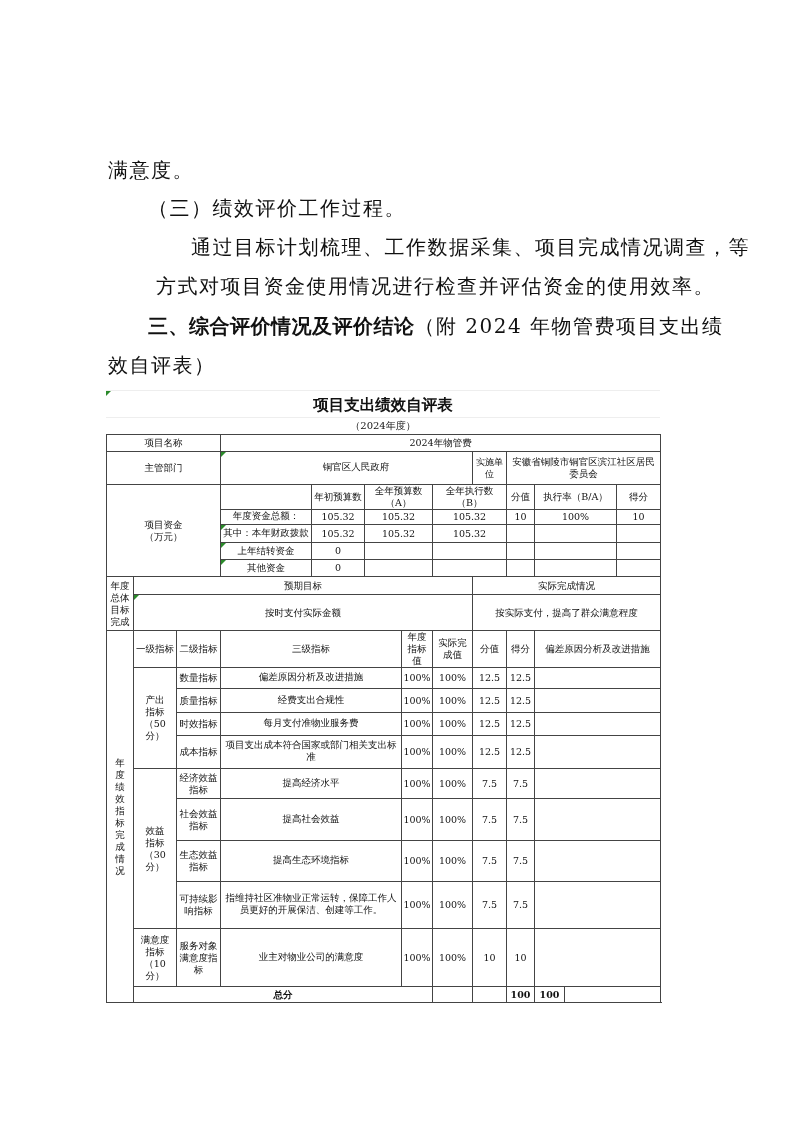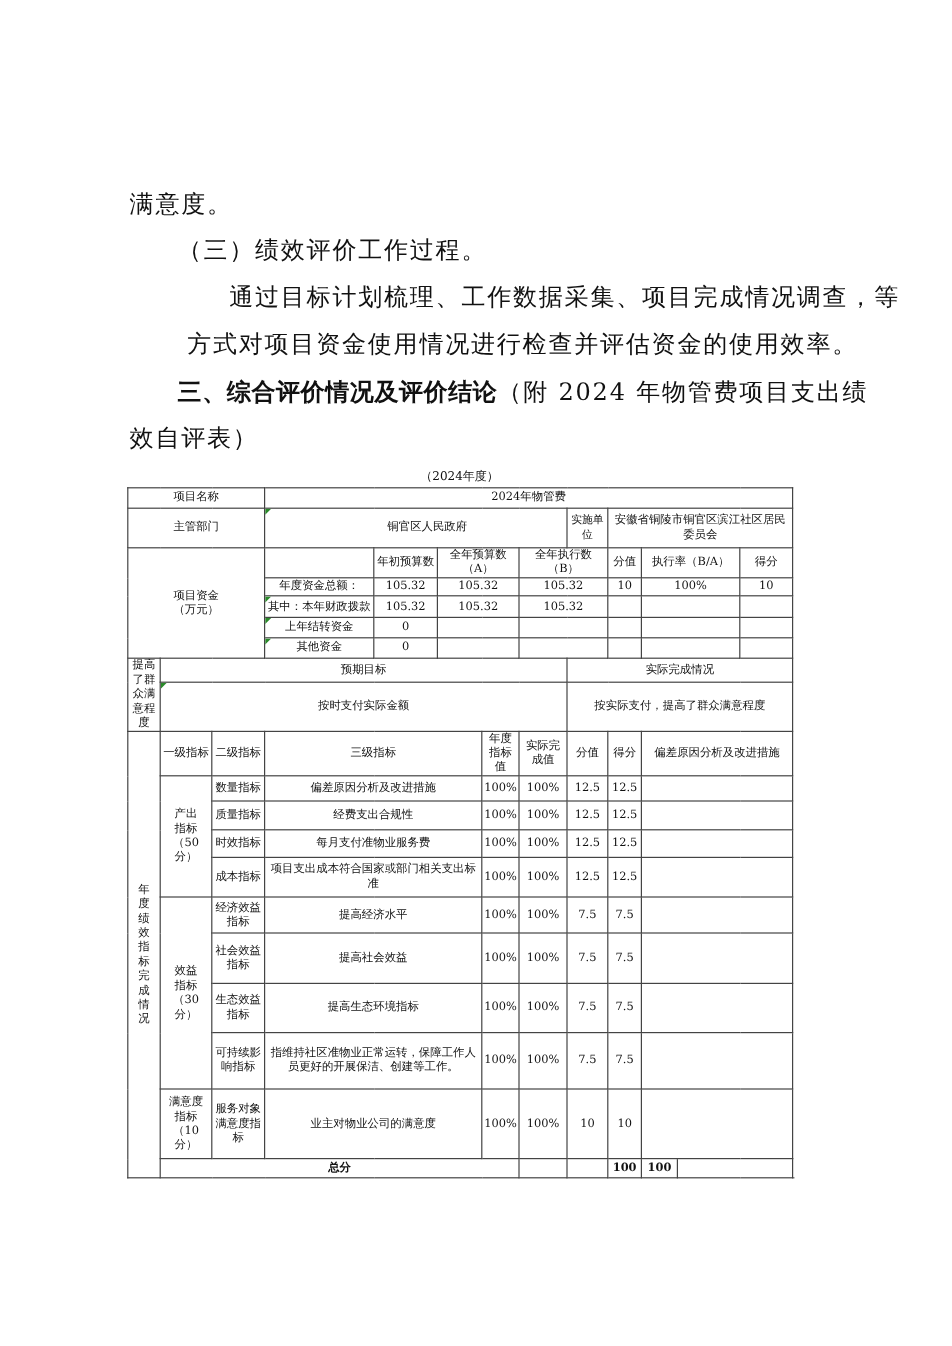--- a/index.html
+++ b/index.html
@@ -35,20 +35,21 @@
 <body>
 
 <div class="para p1">满意度。</div>
 <div class="para p2">（三）绩效评价工作过程。</div>
 <div class="para p3">通过目标计划梳理、工作数据采集、项目完成情况调查，等</div>
 <div class="para p4">方式对项目资金使用情况进行检查并评估资金的使用效率。</div>
 <div class="para p5"><span class="bold">三、综合评价情况及评价结论</span><span>（附 2024 年物管费项目支出绩</span></div>
 <div class="para p6">效自评表）</div>
 
 <div class="sheet">
+  <div class="sheet-title tri">项目支出绩效自评表</div>
   <div class="sheet-sub">（2024年度）</div>
 
   <table class="grid">
     <colgroup>
       <col style="width:27px">
         <col style="width:43px">
         <col style="width:44px">
         <col style="width:91px">
       <col style="width:53px">
         <col style="width:37px">
@@ -114,21 +115,21 @@
       <td class="tri">其他资金</td>
       <td>0</td>
       <td colspan="2" class="gray-r"></td>
       <td colspan="2"></td>
       <td></td>
       <td colspan="2"></td>
       <td></td>
     </tr>
 
     <tr style="height:18px">
-      <td rowspan="2" class="vert">提高了群众满意程度</td>
+      <td rowspan="2" class="vert">年度总体目标完成</td>
       <td colspan="7" class="gray-r">预期目标</td>
       <td colspan="5">实际完成情况</td>
     </tr>
     <tr style="height:36px">
       <td colspan="7" class="gray-r tri">按时支付实际金额</td>
       <td colspan="5">按实际支付，提高了群众满意程度</td>
     </tr>
 
     <tr style="height:37px">
       <td rowspan="11" class="vert" style="padding:0 7px">年度绩效指标完成情况</td>

